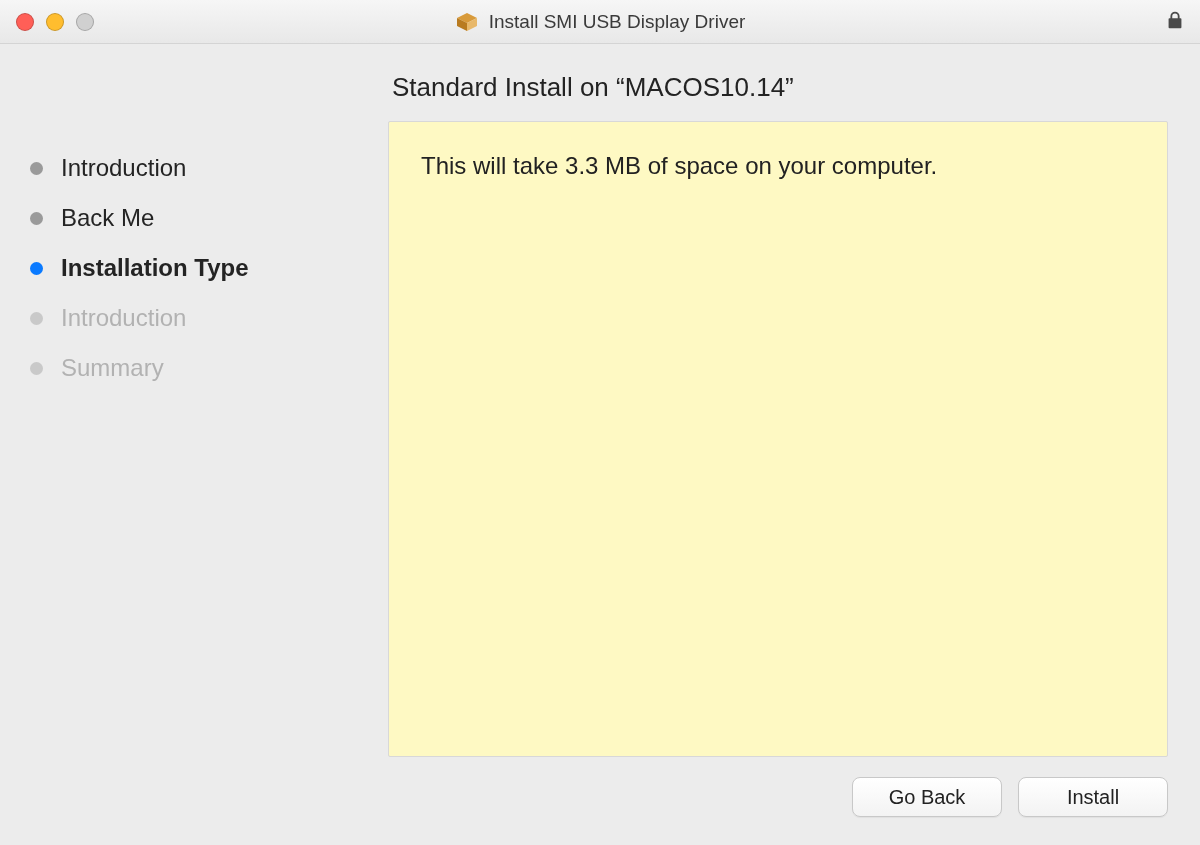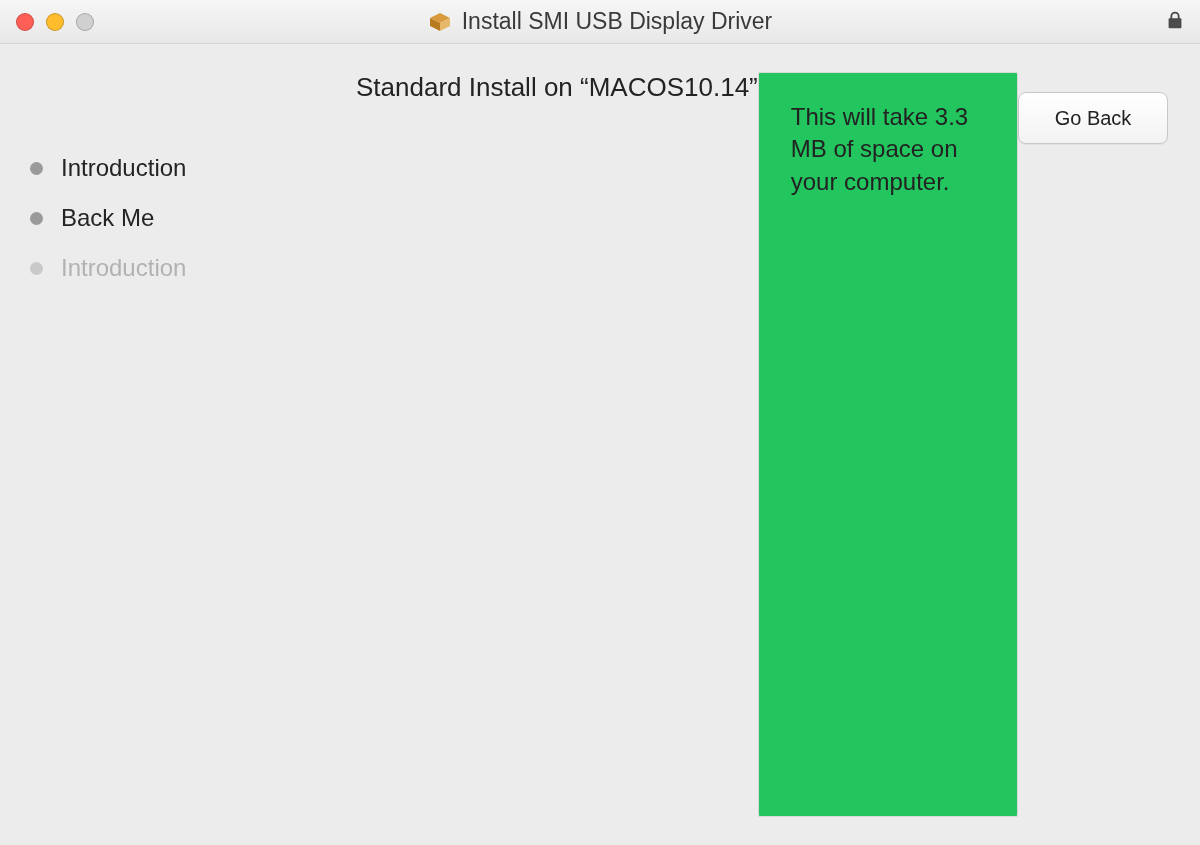--- a/index.html
+++ b/index.html
@@ -21,62 +21,62 @@
   .traffic { display:flex; gap:12px; margin-left:16px; }
   .dot { width:18px; height:18px; border-radius:50%; border:0.5px solid rgba(0,0,0,0.2); }
   .dot.red{background:#ff5f57;}
   .dot.yellow{background:#ffbd2e;}
   .dot.gray{background:#d0d0d0;}
   .title-center{
     position:absolute; left:0;right:0;
     display:flex;align-items:center;justify-content:center;gap:10px;
     pointer-events:none;
   }
-  .title-text{font-size:23px;color:#3a3a3a;}
+  .title-text{font-size:19px;color:#3a3a3a;}
   .pkg-icon svg{width:24px;height:24px;display:block;}
   .lock-wrap{position:absolute;right:14px;top:0;height:44px;display:flex;align-items:center;}
   .lock-wrap svg{width:22px;height:22px;}
   .body{
     display:flex;
     height:calc(845px - 44px);
     background:#ececec;
     padding:0;
   }
   .sidebar{
-    width:352px;
+    width:388px;
     padding:110px 20px 20px 30px;
   }
   .step{display:flex;align-items:center;gap:18px;margin-bottom:22px;}
   .bullet{width:13px;height:13px;border-radius:50%;background:#9a9a9a;}
   .step.current .bullet{background:#0a7aff;}
   .step.upcoming .bullet{background:#c9c9c9;}
   .step .label{font-size:24px;color:#242424;}
   .step.current .label{font-weight:700;}
   .step.upcoming .label{color:#b2b2b2;}
   .main{
     flex:1;
     padding:28px 32px 28px 0;
-    display:flex;flex-direction:row;
+    display:flex;flex-direction:column;
   }
   .heading{font-size:26px;color:#232323;margin:0 0 18px 4px;}
   .panel{
     flex:1;
-    background:#22c55e;
+    background:#fef9c3;
     border:1px solid #d8d8d8;
     border-radius:2px;
     padding:28px 32px;
     font-size:24px;line-height:1.35;color:#222;
   }
   .panel p{margin:0 0 26px 0;}
   .footer{
     display:flex;justify-content:flex-end;gap:16px;
     padding-top:20px;
   }
   .btn{
-    min-width:150px;height:52px;
+    min-width:150px;height:40px;
     background:linear-gradient(#ffffff,#f3f3f3);
     border:1px solid #c8c8c8;border-radius:8px;
     font-size:20px;color:#222;
     display:flex;align-items:center;justify-content:center;
     cursor:pointer;
     box-shadow:0 1px 1px rgba(0,0,0,0.05);
   }
 </style>
 </head>
 <body>
@@ -109,28 +109,37 @@
 <div class="body">
   <div class="sidebar">
     <div class="step">
       <div class="bullet"></div>
       <div class="label">Introduction</div>
     </div>
     <div class="step">
       <div class="bullet"></div>
       <div class="label">Back Me</div>
     </div>
+    <div class="step current">
+      <div class="bullet"></div>
+      <div class="label">Installation Type</div>
+    </div>
     <div class="step upcoming">
       <div class="bullet"></div>
       <div class="label">Introduction</div>
+    </div>
+    <div class="step upcoming">
+      <div class="bullet"></div>
+      <div class="label">Summary</div>
     </div>
   </div>
 
   <div class="main">
     <div class="heading">Standard Install on “MACOS10.14”</div>
     <div class="panel">
       <p>This will take 3.3 MB of space on your computer.</p>
     </div>
     <div class="footer">
       <div class="btn">Go Back</div>
+      <div class="btn">Install</div>
     </div>
   </div>
 </div>
 
 </body></html>

